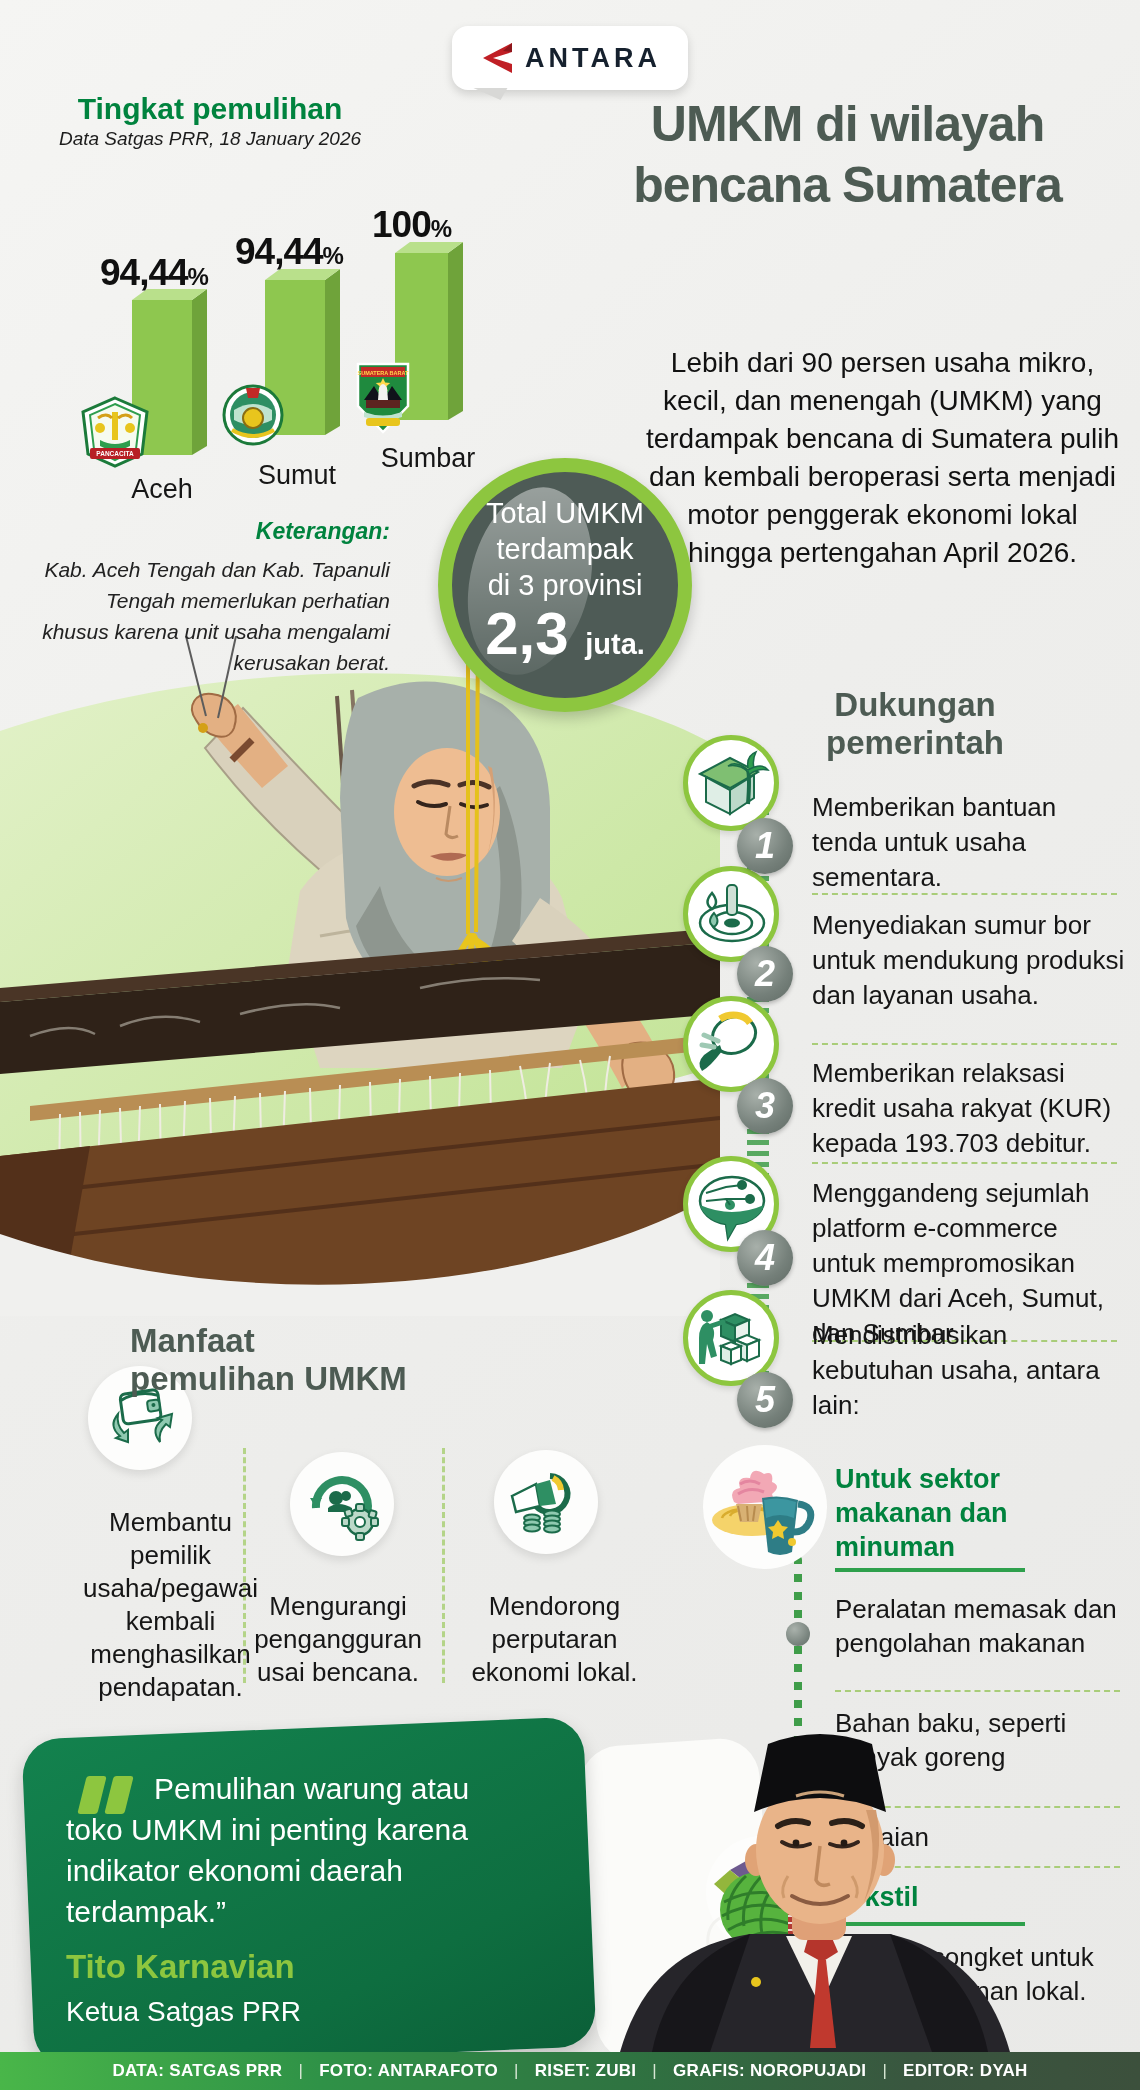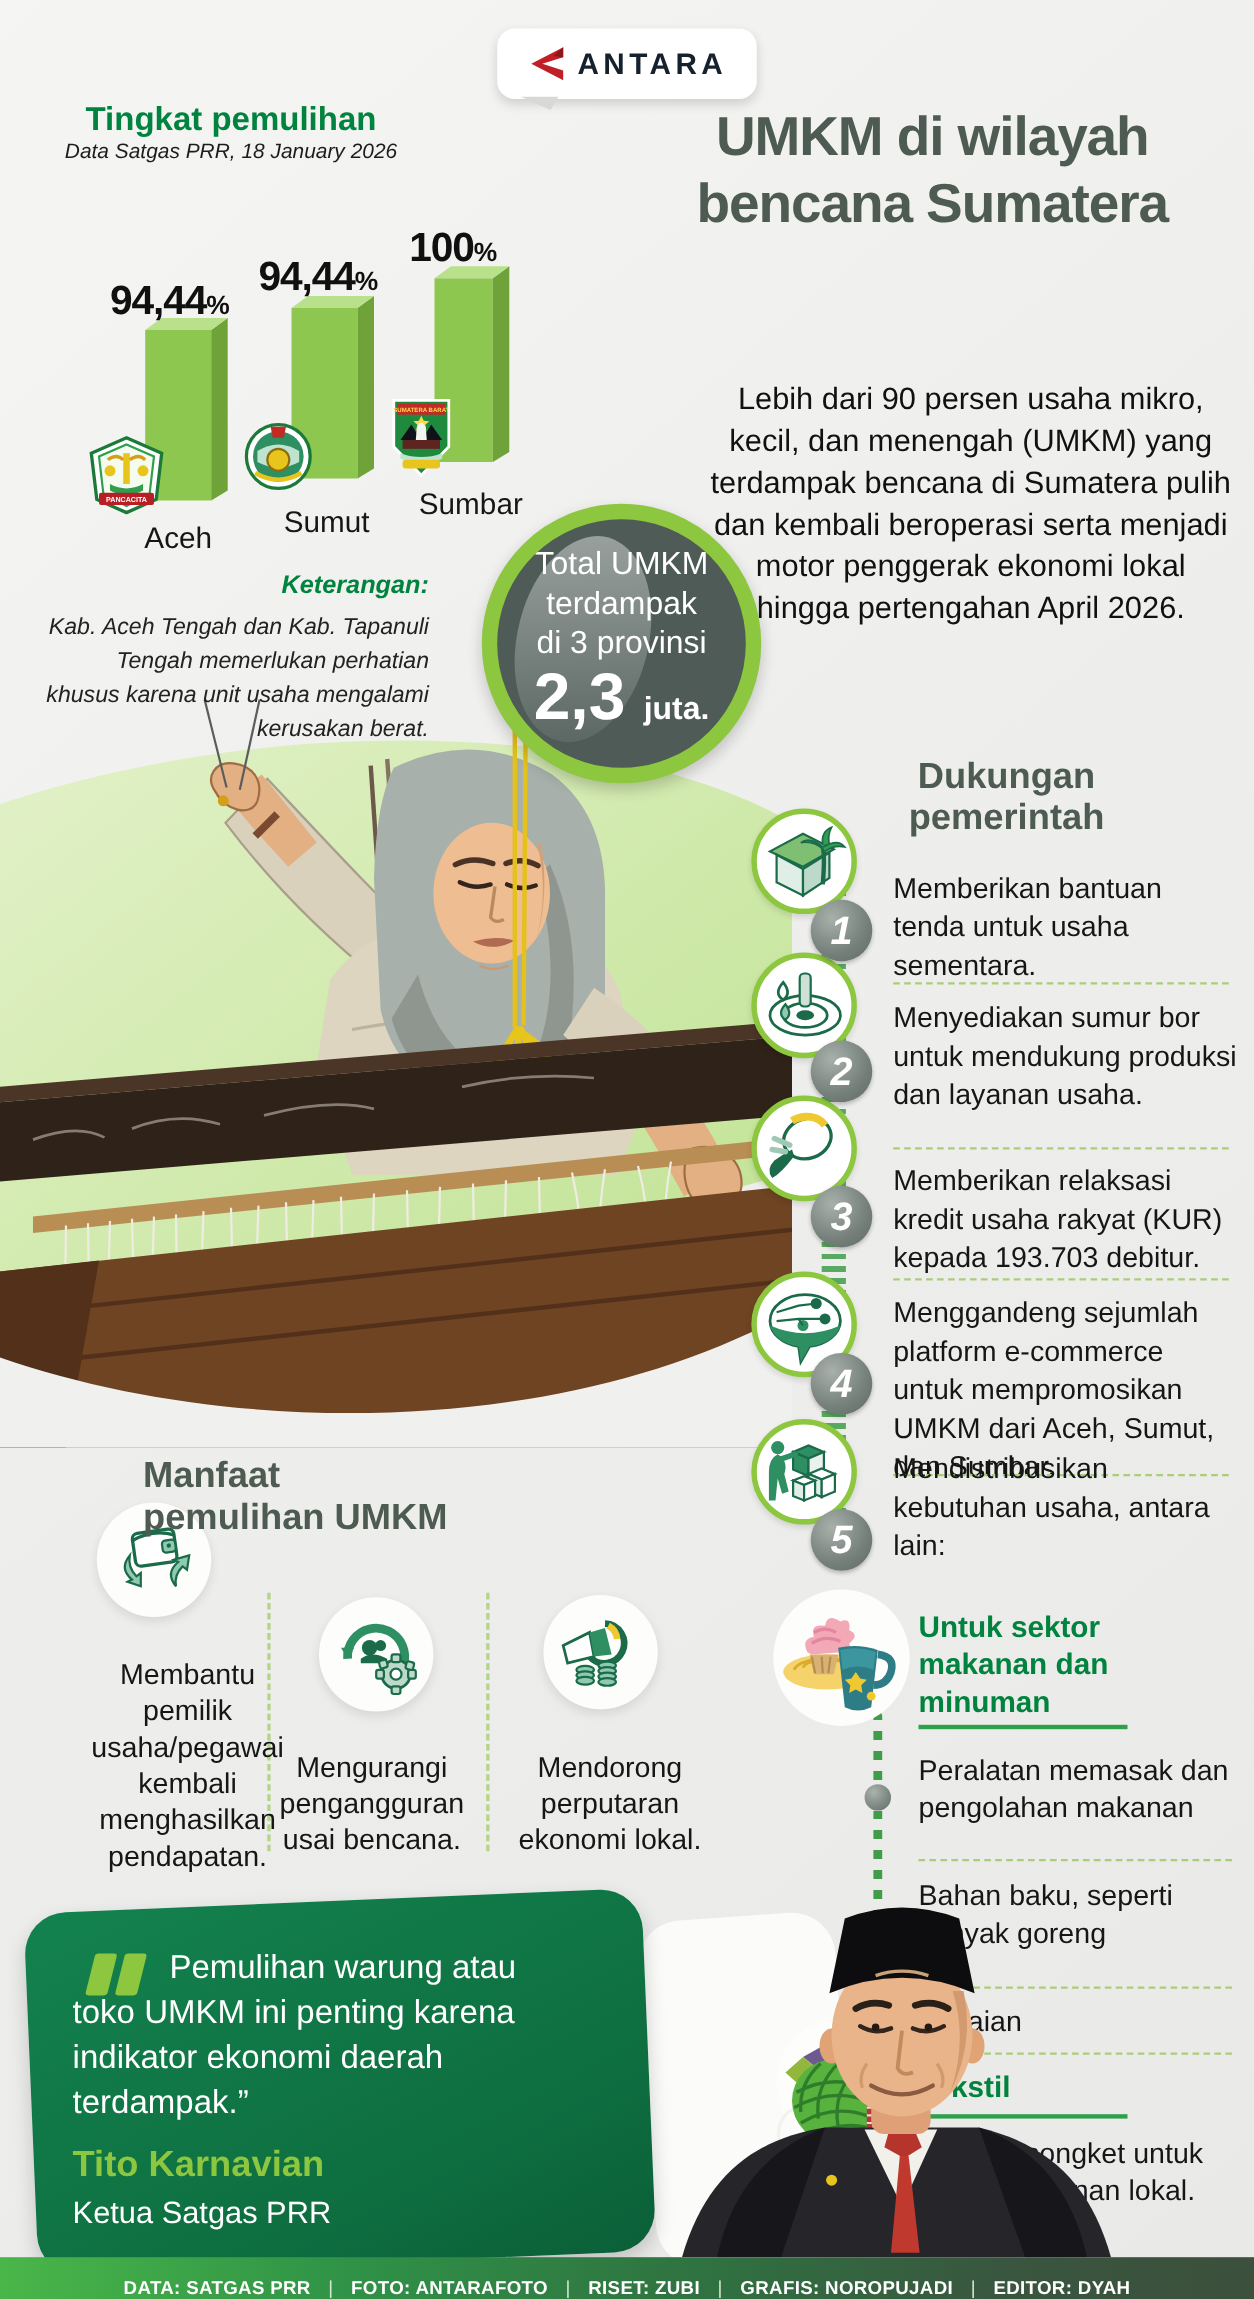--- a/index.html
+++ b/index.html
@@ -80,21 +80,21 @@
     transform:rotate(-4deg); z-index:2; }
   .quote-mark { z-index:4; display:flex; gap:7px; left:82px; top:1776px; }
   .quote-mark span { display:block; width:20px; height:38px; background:#8dc63f; transform:skewX(-14deg); border-radius:3px;}
   .quote-text { left:66px; top:1768px; width:430px; font-size:30px; line-height:41px; color:#fff; z-index:4; text-indent:88px;}
   .quote-author { left:66px; top:1948px; font-size:33px; font-weight:bold; color:#8dc63f; z-index:4; }
   .quote-role { left:66px; top:1996px; font-size:28px; color:#ffffff; z-index:4; }
 
   
   .footer { left:0; top:2052px; width:1140px; height:38px; z-index:7;
     background:linear-gradient(90deg,#49b649 0%, #2f9247 28%, #2f7341 55%, #39563f 80%, #3c503c 100%);
-    display:flex; align-items:flex-end; justify-content:center; gap:16px; }
+    display:flex; align-items:center; justify-content:center; gap:16px; }
   .footer span { color:#fff; font-size:17px; font-weight:bold; letter-spacing:.3px; }
   .footer .div { color:#d7e6d4; font-weight:normal; }
 
   svg { display:block; }
 </style>
 </head>
 <body>
 
 <div id="canvas">
 

